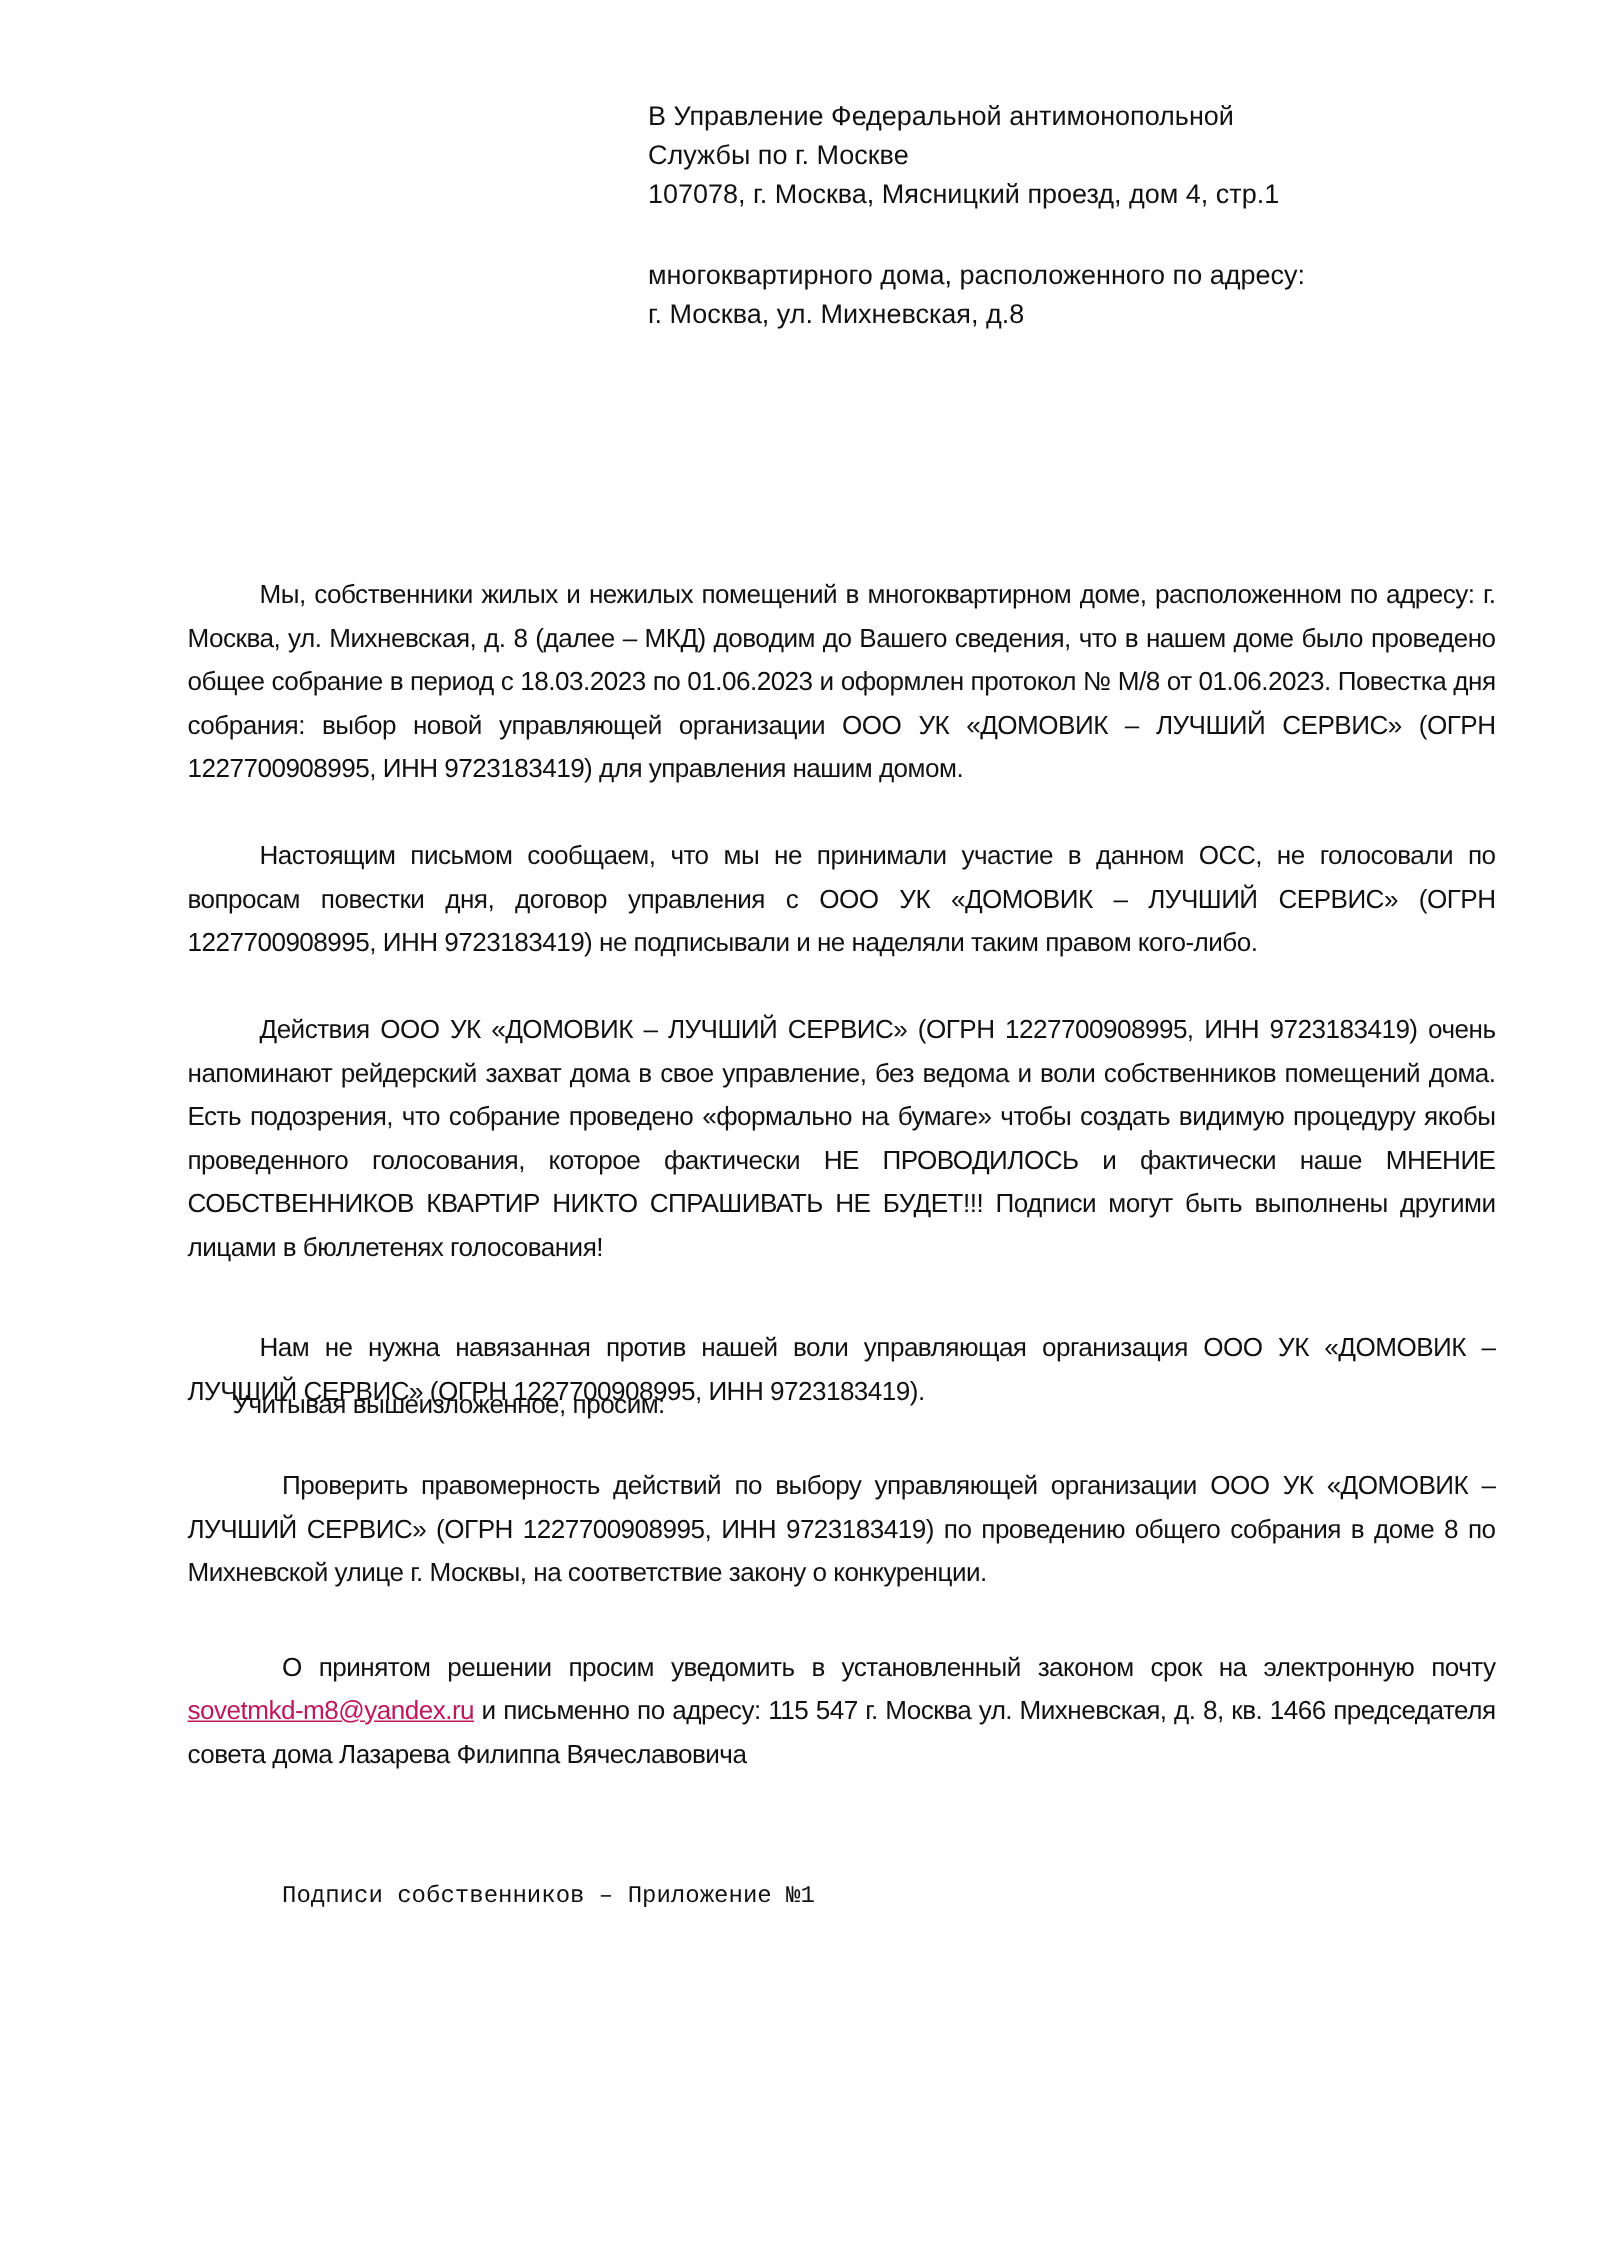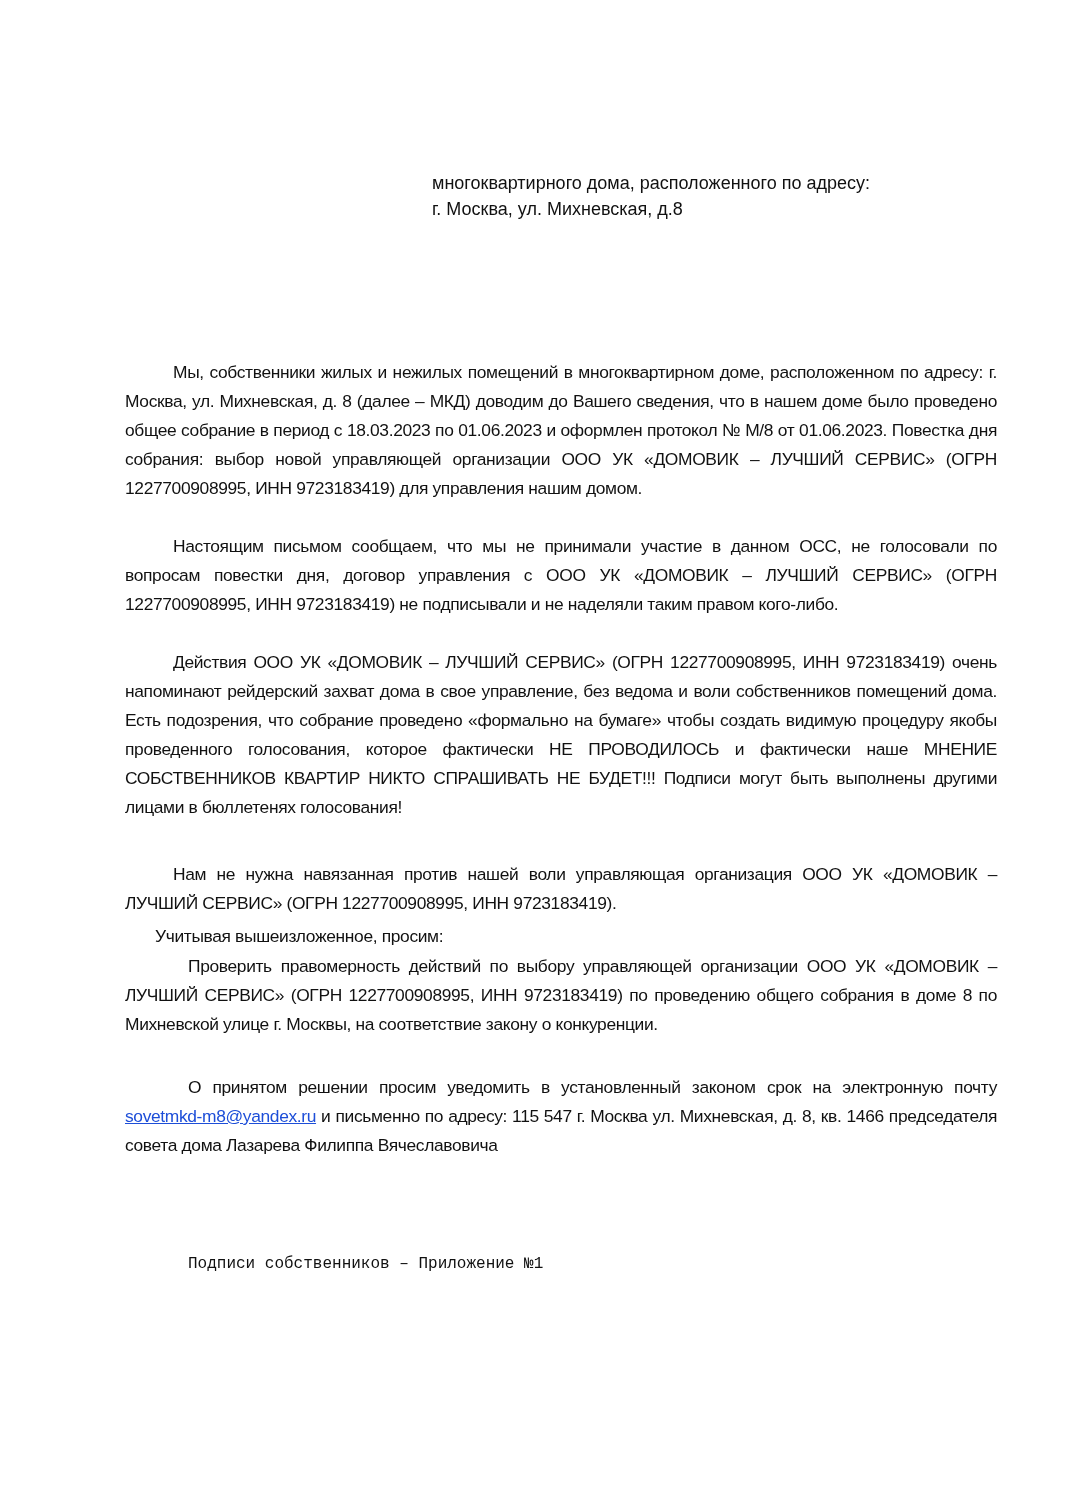--- a/index.html
+++ b/index.html
@@ -4,40 +4,45 @@
   <style>
     html, body { margin: 0; padding: 0; background: #ffffff; }
     body { width: 1075px; height: 1500px; position: relative; overflow: hidden;
            font-family: "Liberation Sans", sans-serif; color: #111; }
     .page { position: absolute; left: 0; top: 0; width: 1075px; height: 1500px; background: #fff; }
     .addr { position: absolute; left: 432px; font-size: 18px; line-height: 26px; white-space: nowrap; }
     .addr-to { top: 64px; }
     .addr-from { top: 170px; }
     .addr div { height: 26px; }
     .body-block { position: absolute; left: 125px; width: 872px; font-size: 17.4px; line-height: 29px;
-                  text-align: justify; letter-spacing: -0.35px; }
+                  text-align: justify; letter-spacing: -0.35px; margin-top: 24px; }
     .body-block p { margin: 0; text-indent: 48px; }
     .p1 { top: 358px; }
     .p2 { top: 532px; }
     .p3 { top: 648px; }
     .p4 { top: 860px; }
     .center-line { position: absolute; left: 125px; width: 872px; top: 922px; 
                    font-size: 17.4px; line-height: 29px; letter-spacing: -0.35px; padding-left: 30px; box-sizing: border-box; }
     .p5 { top: 952px; }
     .p5 p { text-indent: 63px; }
     .p6 { top: 1073px; }
     .p6 p { text-indent: 63px; }
-    .email-link { color: #1d4ed8; text-decoration: underline; }
+    .email-link { color: #be185d; text-decoration: underline; }
     .sign { position: absolute; left: 188px; top: 1251px; font-size: 16px; line-height: 26px; white-space: nowrap; font-family: Liberation Mono, monospace; }
   </style>
 </head>
 <body>
 
 <div class="page">
 
+  <div class="addr addr-to">
+    <div>В Управление Федеральной антимонопольной</div>
+    <div>Службы по г. Москве</div>
+    <div>107078, г. Москва, Мясницкий проезд, дом 4, стр.1</div>
+  </div>
 
   <div class="addr addr-from">
     <div>многоквартирного дома, расположенного по адресу:</div>
     <div>г. Москва, ул. Михневская, д.8</div>
   </div>
 
   <div class="body-block p1">
     <p>Мы, собственники жилых и нежилых помещений в многоквартирном доме, расположенном по адресу: г. Москва, ул. Михневская, д. 8 (далее – МКД) доводим до Вашего сведения, что в нашем доме было проведено общее собрание в период с 18.03.2023 по 01.06.2023 и оформлен протокол № М/8 от 01.06.2023. Повестка дня собрания: выбор новой управляющей организации ООО УК «ДОМОВИК – ЛУЧШИЙ СЕРВИС» (ОГРН 1227700908995, ИНН 9723183419) для управления нашим домом.</p>
   </div>
 

